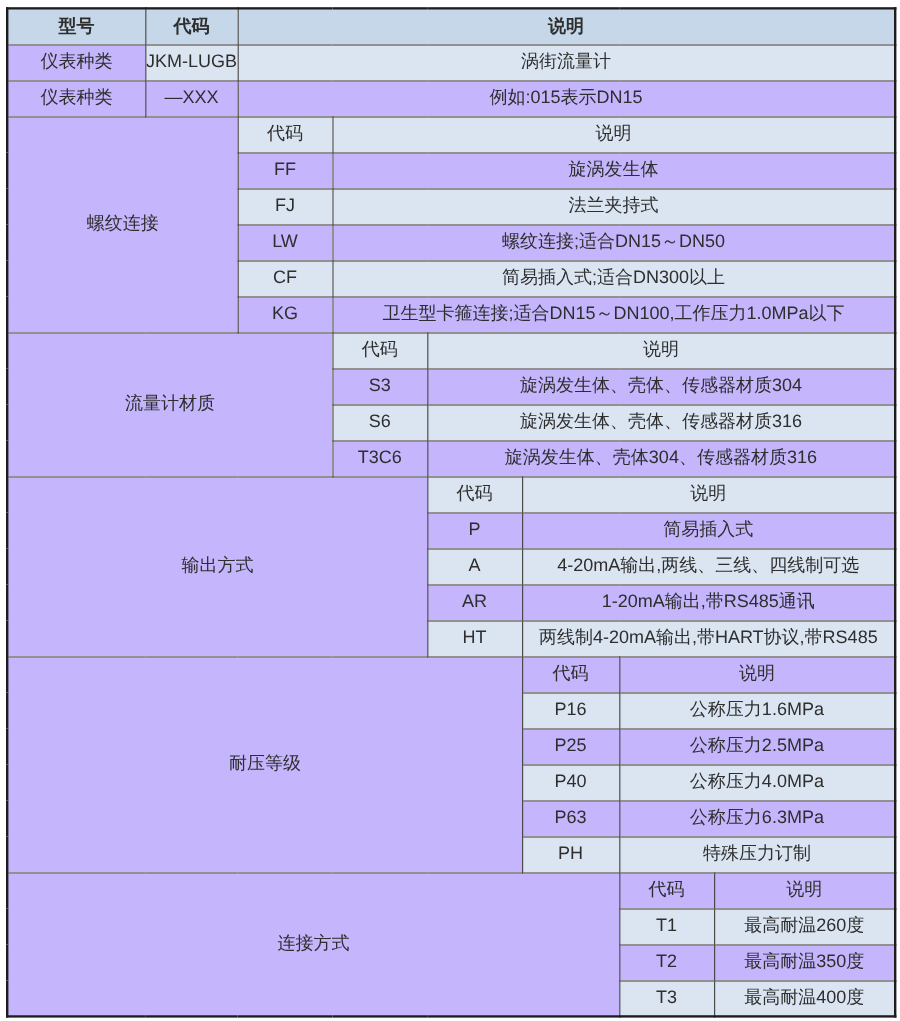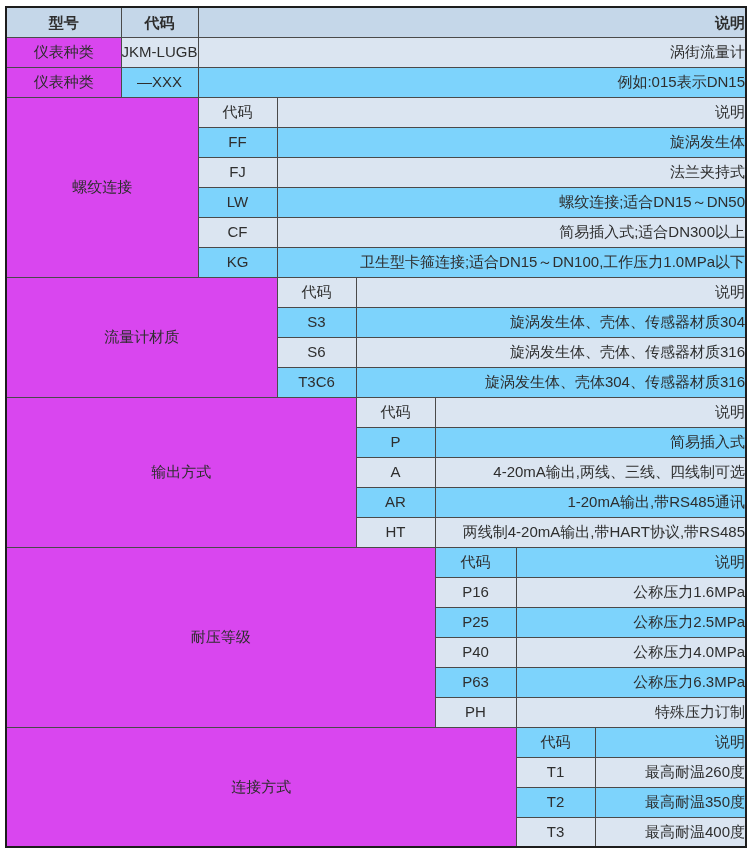--- a/index.html
+++ b/index.html
@@ -25,25 +25,25 @@
   table.spec td{
     border:1px solid var(--border-in);
     font-size:15px;
     line-height:1.15;
     padding:0;
     overflow:hidden;
     white-space:nowrap;
   }
   table.spec tr{height:30px;}
   td.cc{text-align:center;}
-  td.dc{text-align:right;padding-left:12px;margin-left:16px;}
+  td.dc{text-align:center;padding-left:12px;margin-left:16px;}
   td.hdr{background:var(--hdr-blue);font-weight:bold;}
   td.blue{background:var(--row-blue);}
-  td.white{background:#7dd3fc;}
-  td.lbl{background:#d946ef;text-align:center;vertical-align:middle;}
+  td.white{background:#c4b5fd;}
+  td.lbl{background:#c4b5fd;text-align:center;vertical-align:middle;}
 </style>
 </head>
 <body>
 
 <div class="table-wrap">
   <table class="spec">
     <colgroup>
       <col style="width:115px">
         <col style="width:77px">
         <col style="width:79px">

